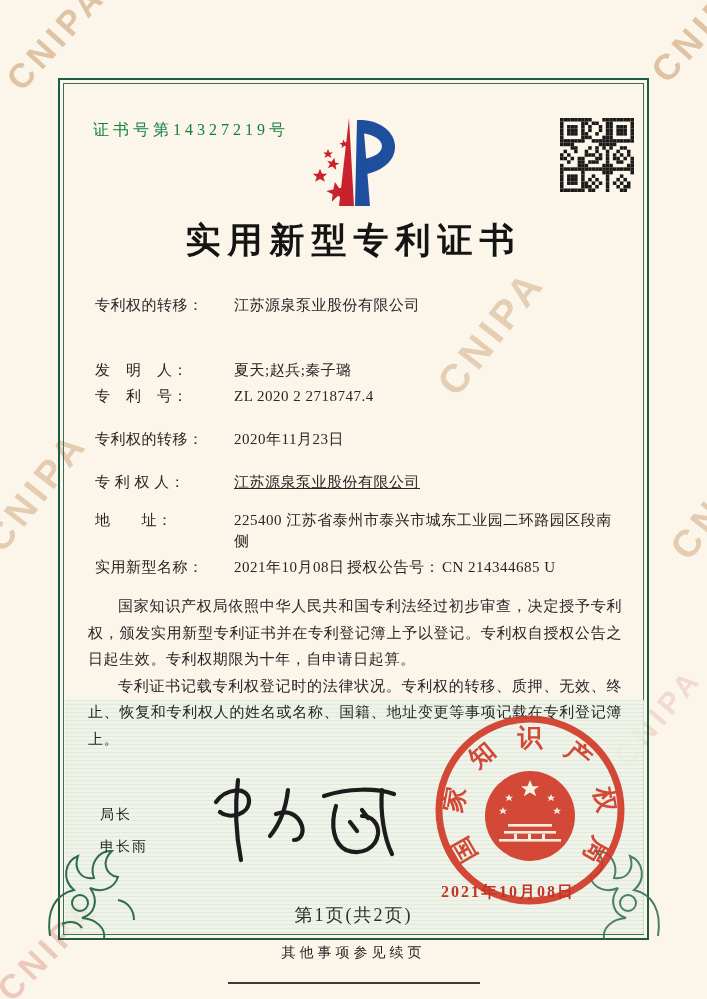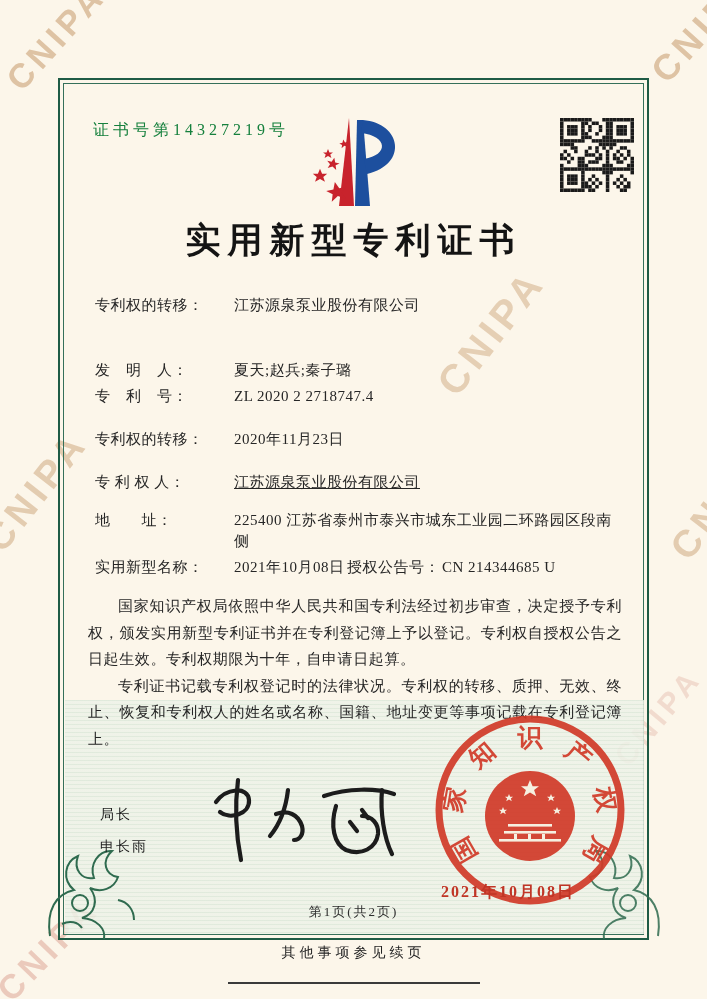--- a/index.html
+++ b/index.html
@@ -38,21 +38,21 @@
   .body-text{position:absolute;left:88px;top:583px;width:534px;
     font-size:15px;line-height:26.5px;letter-spacing:.6px;color:#262626;text-align:justify;margin-top:10px;}
   .body-text p{margin:0;text-indent:2em;}
   
   .director{position:absolute;left:100px;font-size:14px;letter-spacing:2px;color:#1d1d1d;}
   .sig{position:absolute;left:196px;top:762px;}
   .seal{position:absolute;left:432px;top:712px;}
   .seal-date{position:absolute;left:441px;top:882px;font-size:16px;letter-spacing:2px;
     color:#c03526;font-weight:bold;}
   .page-no{position:absolute;left:0;top:903px;width:100%;text-align:center;
-    font-size:13px;letter-spacing:2px;color:#2d2d2d;}
+    font-size:18px;letter-spacing:2px;color:#2d2d2d;}
   .note{position:absolute;left:0;top:944px;width:100%;text-align:center;
     font-size:14px;letter-spacing:4px;color:#242424;}
   .bottom-line{position:absolute;left:228px;top:982px;width:252px;height:2px;background:#3a3a3a;}
   .flourish{position:absolute;}
 </style>
 </head>
 <body>
 
 <div class="page">
 

